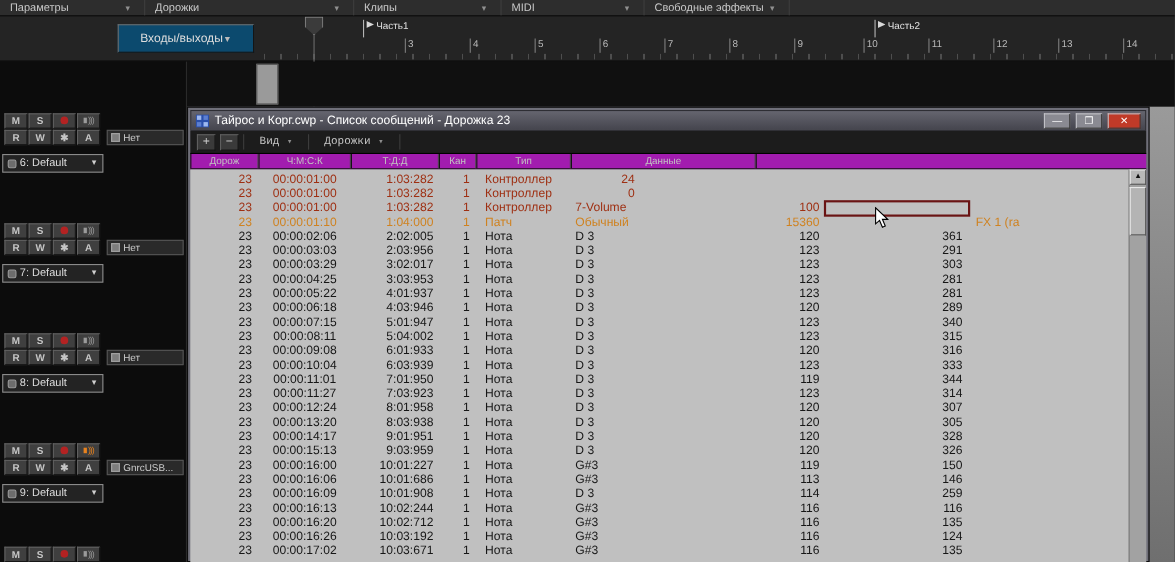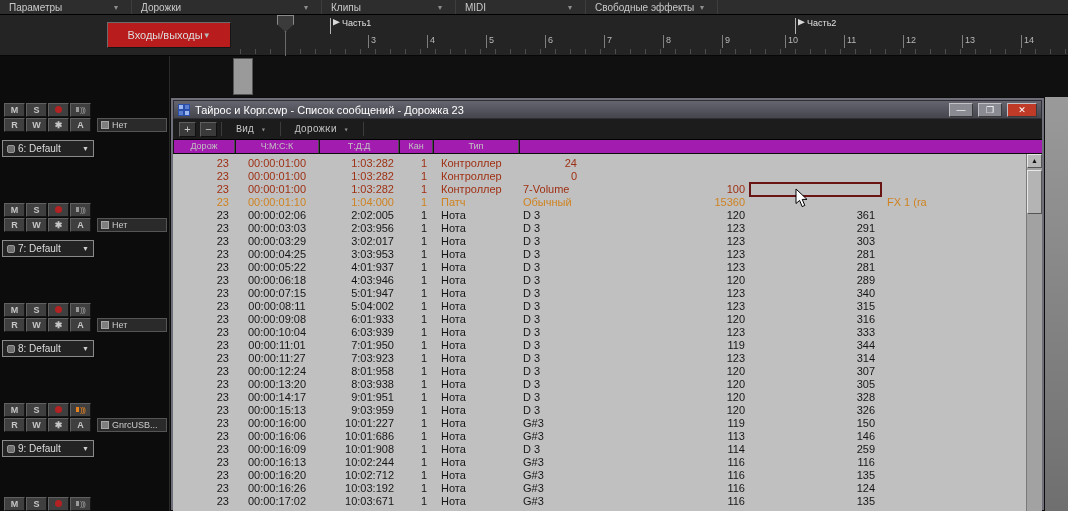--- a/index.html
+++ b/index.html
@@ -7,21 +7,21 @@
   body {
     position:relative; overflow:hidden; background:#161616;
     font-family:"Liberation Sans", sans-serif;
   }
   
   .menubar { position:absolute; left:0; top:0; width:1068px; height:15px; background:#2d2d2d; border-bottom:1px solid #000; display:flex; }
   .mitem { position:relative; height:100%; display:flex; align-items:center; color:#c9c9c9; font-size:10px; padding-left:9px; border-right:1px solid #3e3e3e; cursor:default; }
   .mitem .caret { position:absolute; right:13px; font-size:8px; color:#8f8f8f; }
   
   .topstrip { position:absolute; left:0; top:15px; width:1068px; height:41px; background:#242424; border-bottom:1px solid #070707; }
-  .io-btn { position:absolute; left:107px; top:7px; width:124px; height:26px; background:#b91c1c; border:1px solid #151515; border-top-color:#6b6b6b; border-left-color:#6b6b6b; color:#dcdcdc; font-size:11px; display:flex; align-items:center; justify-content:center; }
+  .io-btn { position:absolute; left:107px; top:7px; width:124px; height:26px; background:#0c4a6e; border:1px solid #151515; border-top-color:#6b6b6b; border-left-color:#6b6b6b; color:#dcdcdc; font-size:11px; display:flex; align-items:center; justify-content:center; }
   .io-btn .caret { font-size:8px; color:#bbb; }
   .tick { position:absolute; top:20px; height:13px; border-left:1px solid #7e7e7e; color:#b8b8b8; font-size:9px; padding-left:2px; line-height:11px; }
   .minor-ticks { position:absolute; left:240px; right:0; bottom:1px; height:5px; background:repeating-linear-gradient(to right,#4e4e4e 0 1px,transparent 1px 15px); }
   .marker { position:absolute; top:3px; display:flex; align-items:flex-start; gap:2px; color:#e0e0e0; font-size:9px; border-left:1px solid #b5b5b5; padding-left:2px; height:16px; }
   .marker .flag { width:7px; height:8px; background:#d8d8d8; clip-path:polygon(0 0,100% 40%,0 80%); margin-top:1px; }
   .playhead-head { position:absolute; left:277px; top:15px; width:17px; height:17px; background:#3b3b3b; border:1px solid #8a8a8a; clip-path:polygon(0 0,100% 0,100% 55%,50% 100%,0 55%); }
   .playhead-line { position:absolute; left:285px; top:31px; width:1px; height:66px; background:#6a6a6a; }
   
   .upper-mid { position:absolute; left:170px; top:56px; width:898px; height:41px; background:#101010; }
   .gray-box { position:absolute; left:233px; top:58px; width:20px; height:37px; background:#9a9a9a; border:1px solid #555; }
@@ -253,20 +253,21 @@
         <span class="caret">▾</span>
       </div>
     <div class="tb-sep"></div>
   </div>
   <div class="thead">
     <div class="hc" style="width:62px">Дорож</div>
     <div class="hc" style="width:84px">Ч:М:С:К</div>
     <div class="hc" style="width:80px">Т:Д:Д</div>
     <div class="hc" style="width:34px">Кан</div>
     <div class="hc" style="width:86px">Тип</div>
+    <div class="hc" style="width:168px">Данные</div>
     <div class="hc fill"></div>
   </div>
   <div class="tbody">
     <div class="selcell"></div>
     <div class="vscroll">
       <div class="sbtn up">▲</div>
       <div class="sthumb"></div>
       <div class="sbtn down">▼</div>
     </div>
   <div class="erow red">

